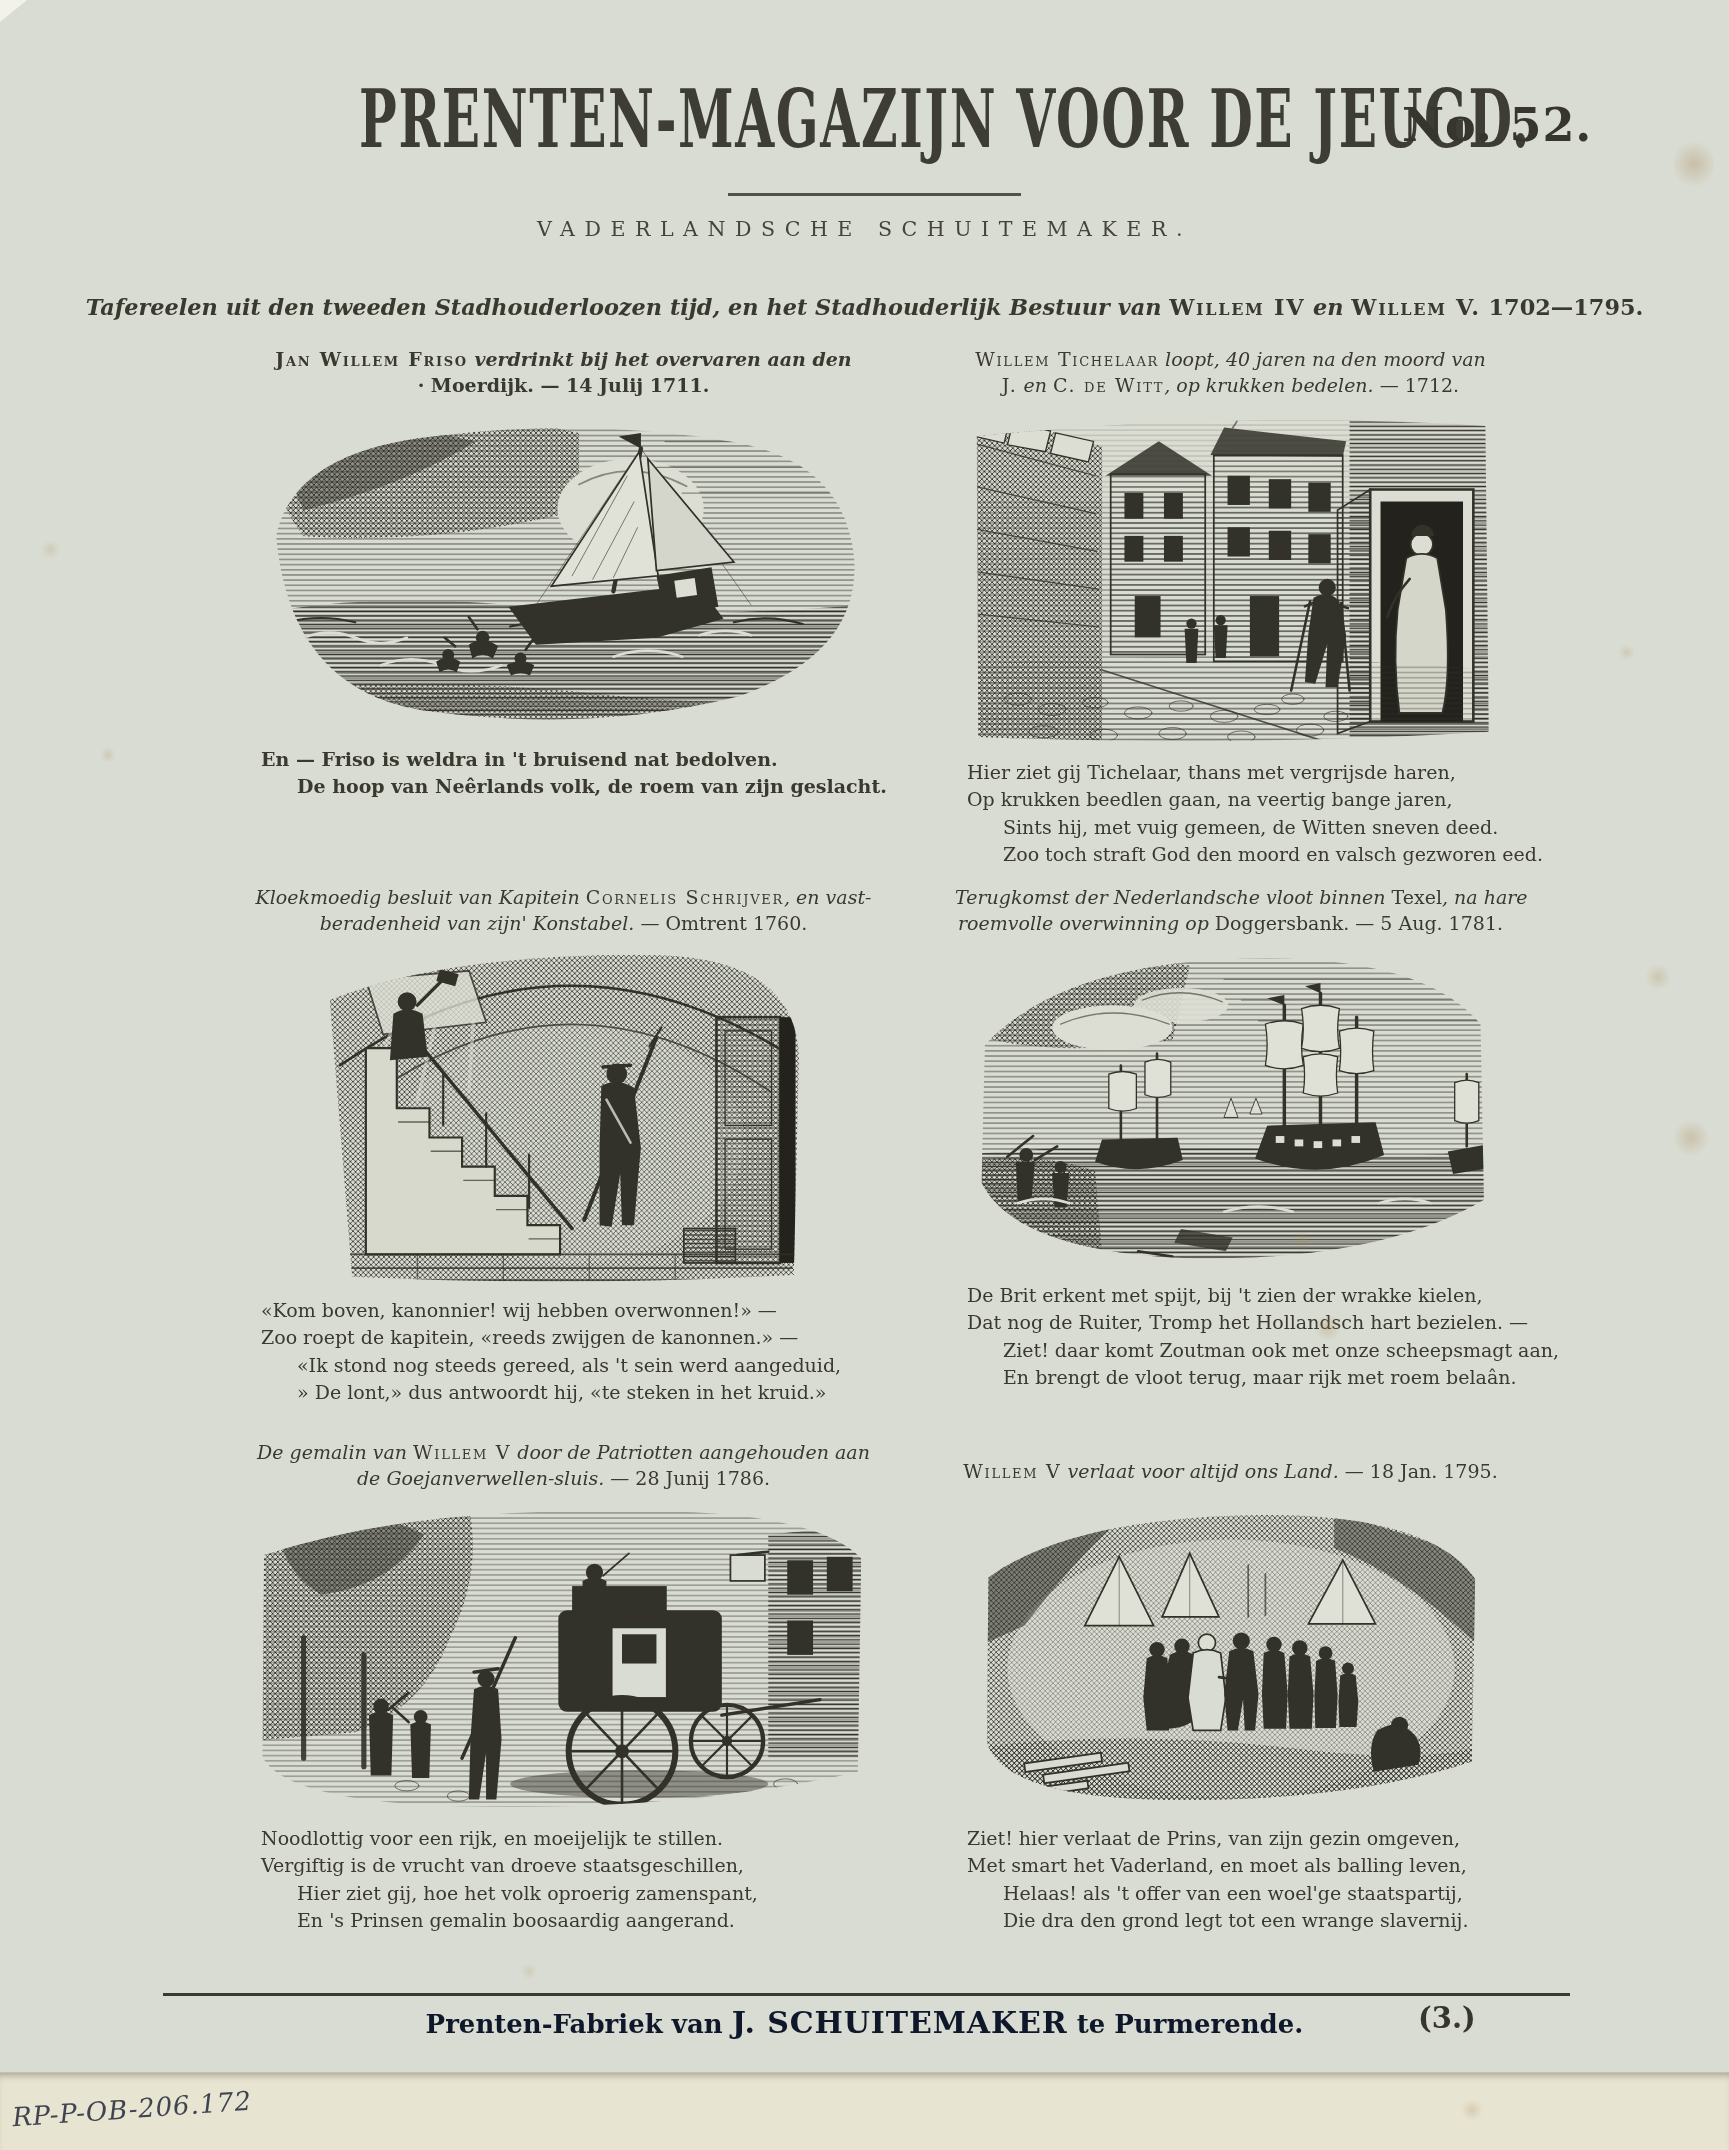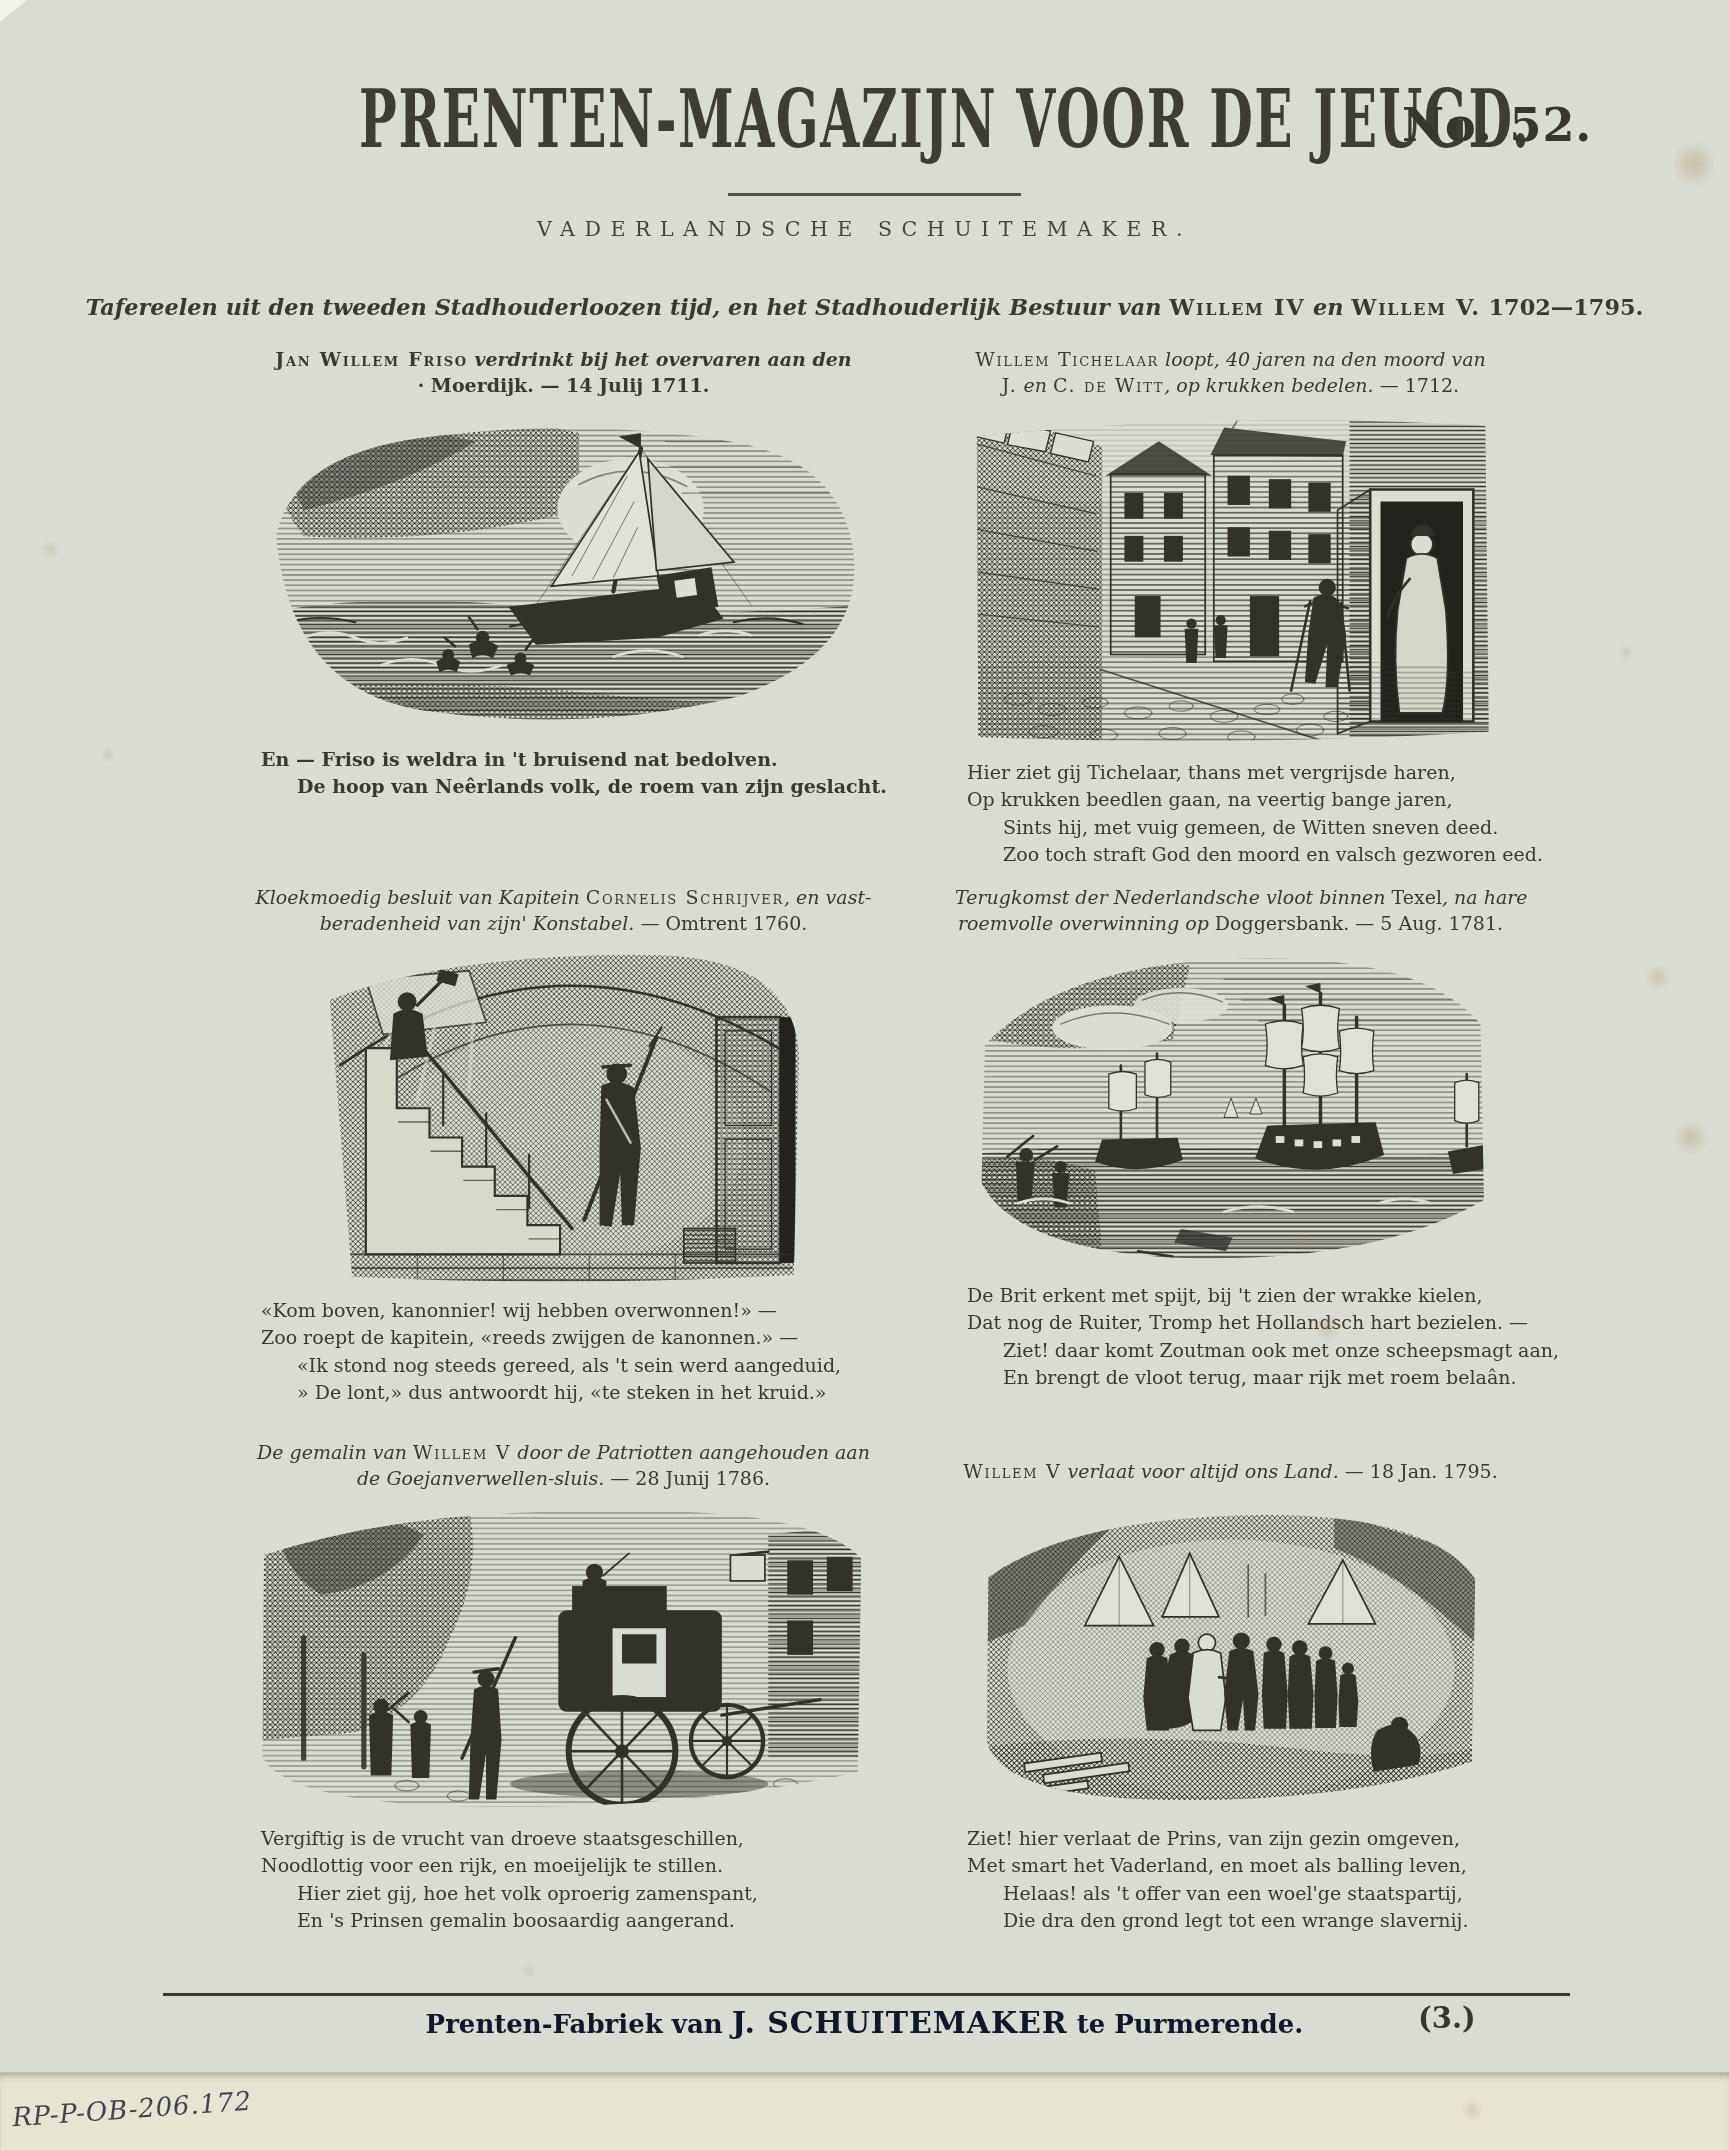--- a/index.html
+++ b/index.html
@@ -416,22 +416,22 @@
           <circle cx="552" cy="280" r="6" fill="#32312a"></circle>
           <g stroke="#32312a" fill="none" opacity="0.75">
             <ellipse cx="180" cy="332" rx="14" ry="6"></ellipse>
               <ellipse cx="240" cy="344" rx="13" ry="6"></ellipse>
               <ellipse cx="620" cy="330" rx="14" ry="6"></ellipse>
           </g>
         </g>
       </svg>
     </div>
     <div class="verse">
+      <div>Noodlottig voor een rijk, en moeijelijk te stillen.</div>
       <div>Vergiftig is de vrucht van droeve staatsgeschillen,</div>
-      <div>Noodlottig voor een rijk, en moeijelijk te stillen.</div>
       <div class="v-ind">Hier ziet gij, hoe het volk oproerig zamenspant,</div>
       <div class="v-ind">En 's Prinsen gemalin boosaardig aangerand.</div>
     </div>
   </section>
 
   <section class="panel pr" style="left:955px;top:1458px;width:551px;">
     <div class="caption">
       <div><span class="sc">Willem V</span><span class="it"> verlaat voor altijd ons Land.</span><span class="rm"> — 18 Jan. 1795.</span></div>
     </div>
     <div class="cut p6cut" style="width:516px;height:303px;">

